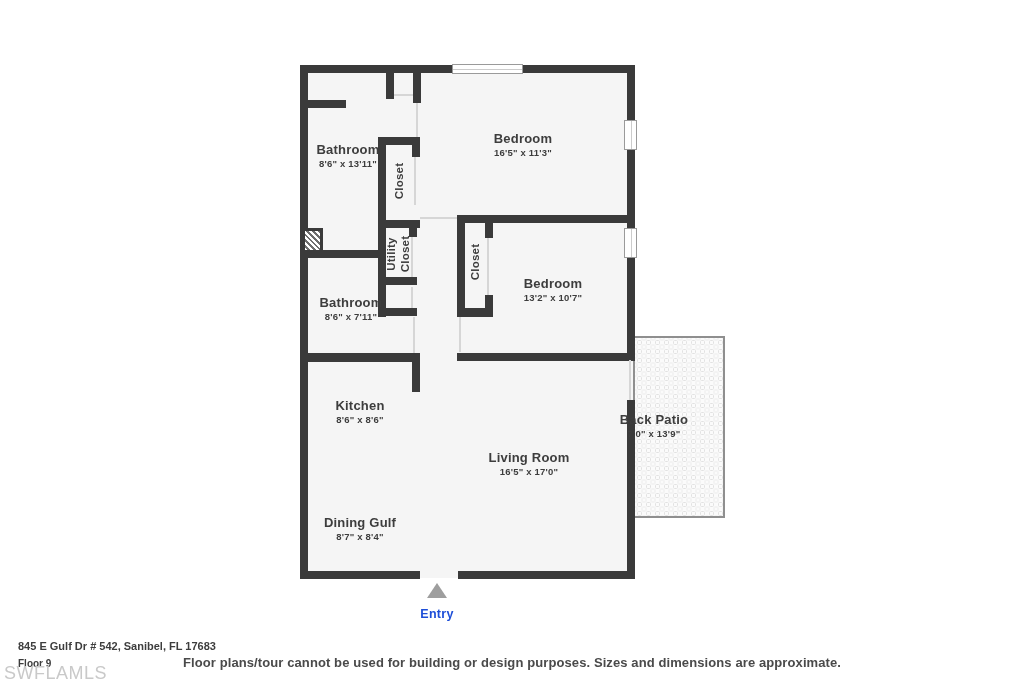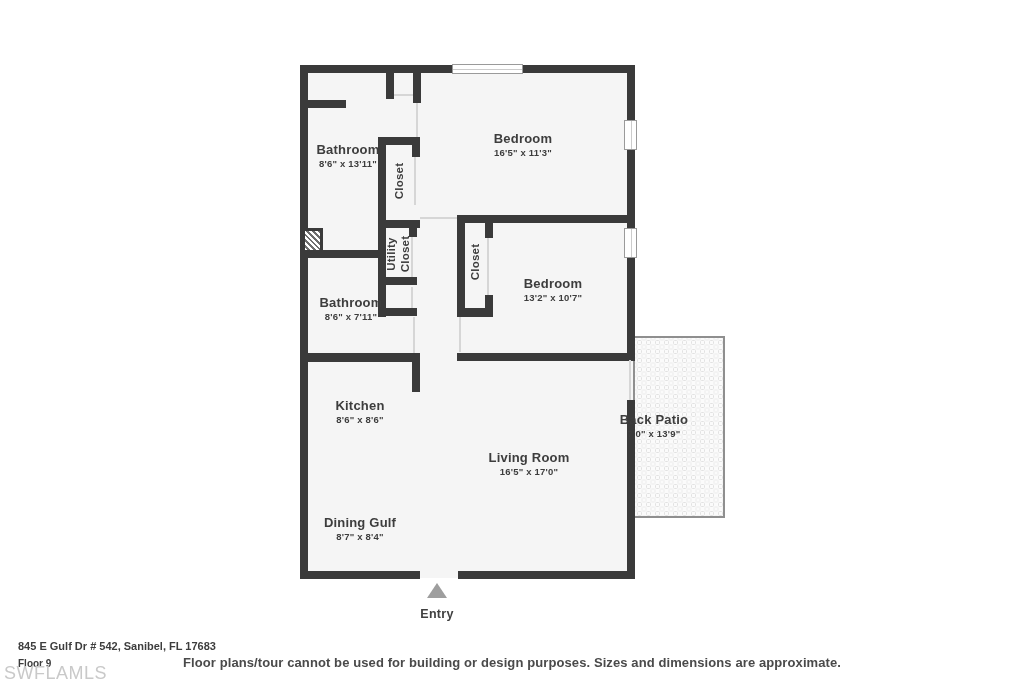--- a/index.html
+++ b/index.html
@@ -49,21 +49,21 @@
   .room-label .room-dims{display:block;font-weight:bold;font-size:9.5px;line-height:1.3;letter-spacing:.2px;}
   .room-label.rot{transform:translate(-50%,-50%) rotate(-90deg);}
   .room-label.rot .room-name{font-size:11.5px;}
   .entry-arrow{
     position:absolute;left:427px;top:583px;width:0;height:0;z-index:5;
     border-left:10px solid transparent;border-right:10px solid transparent;
     border-bottom:15px solid #9e9e9e;
   }
   .entry-label{
     position:absolute;left:437px;top:607px;transform:translateX(-50%);
-    font-size:12.5px;font-weight:bold;color:#404040;z-index:5;letter-spacing:.3px;
+    font-size:12.5px;font-weight:bold;color:#1d4ed8;z-index:5;letter-spacing:.3px;
   }
   
   .address{
     position:absolute;left:18px;top:640px;font-size:11px;font-weight:bold;color:#3d3d3d;z-index:6;
   }
   .floor-label{
     position:absolute;left:18px;top:658px;font-size:10px;font-weight:bold;color:#3d3d3d;z-index:6;
   }
   .watermark{
     position:absolute;left:4px;top:663px;font-size:18px;color:#c9c9c9;z-index:6;letter-spacing:.5px;

